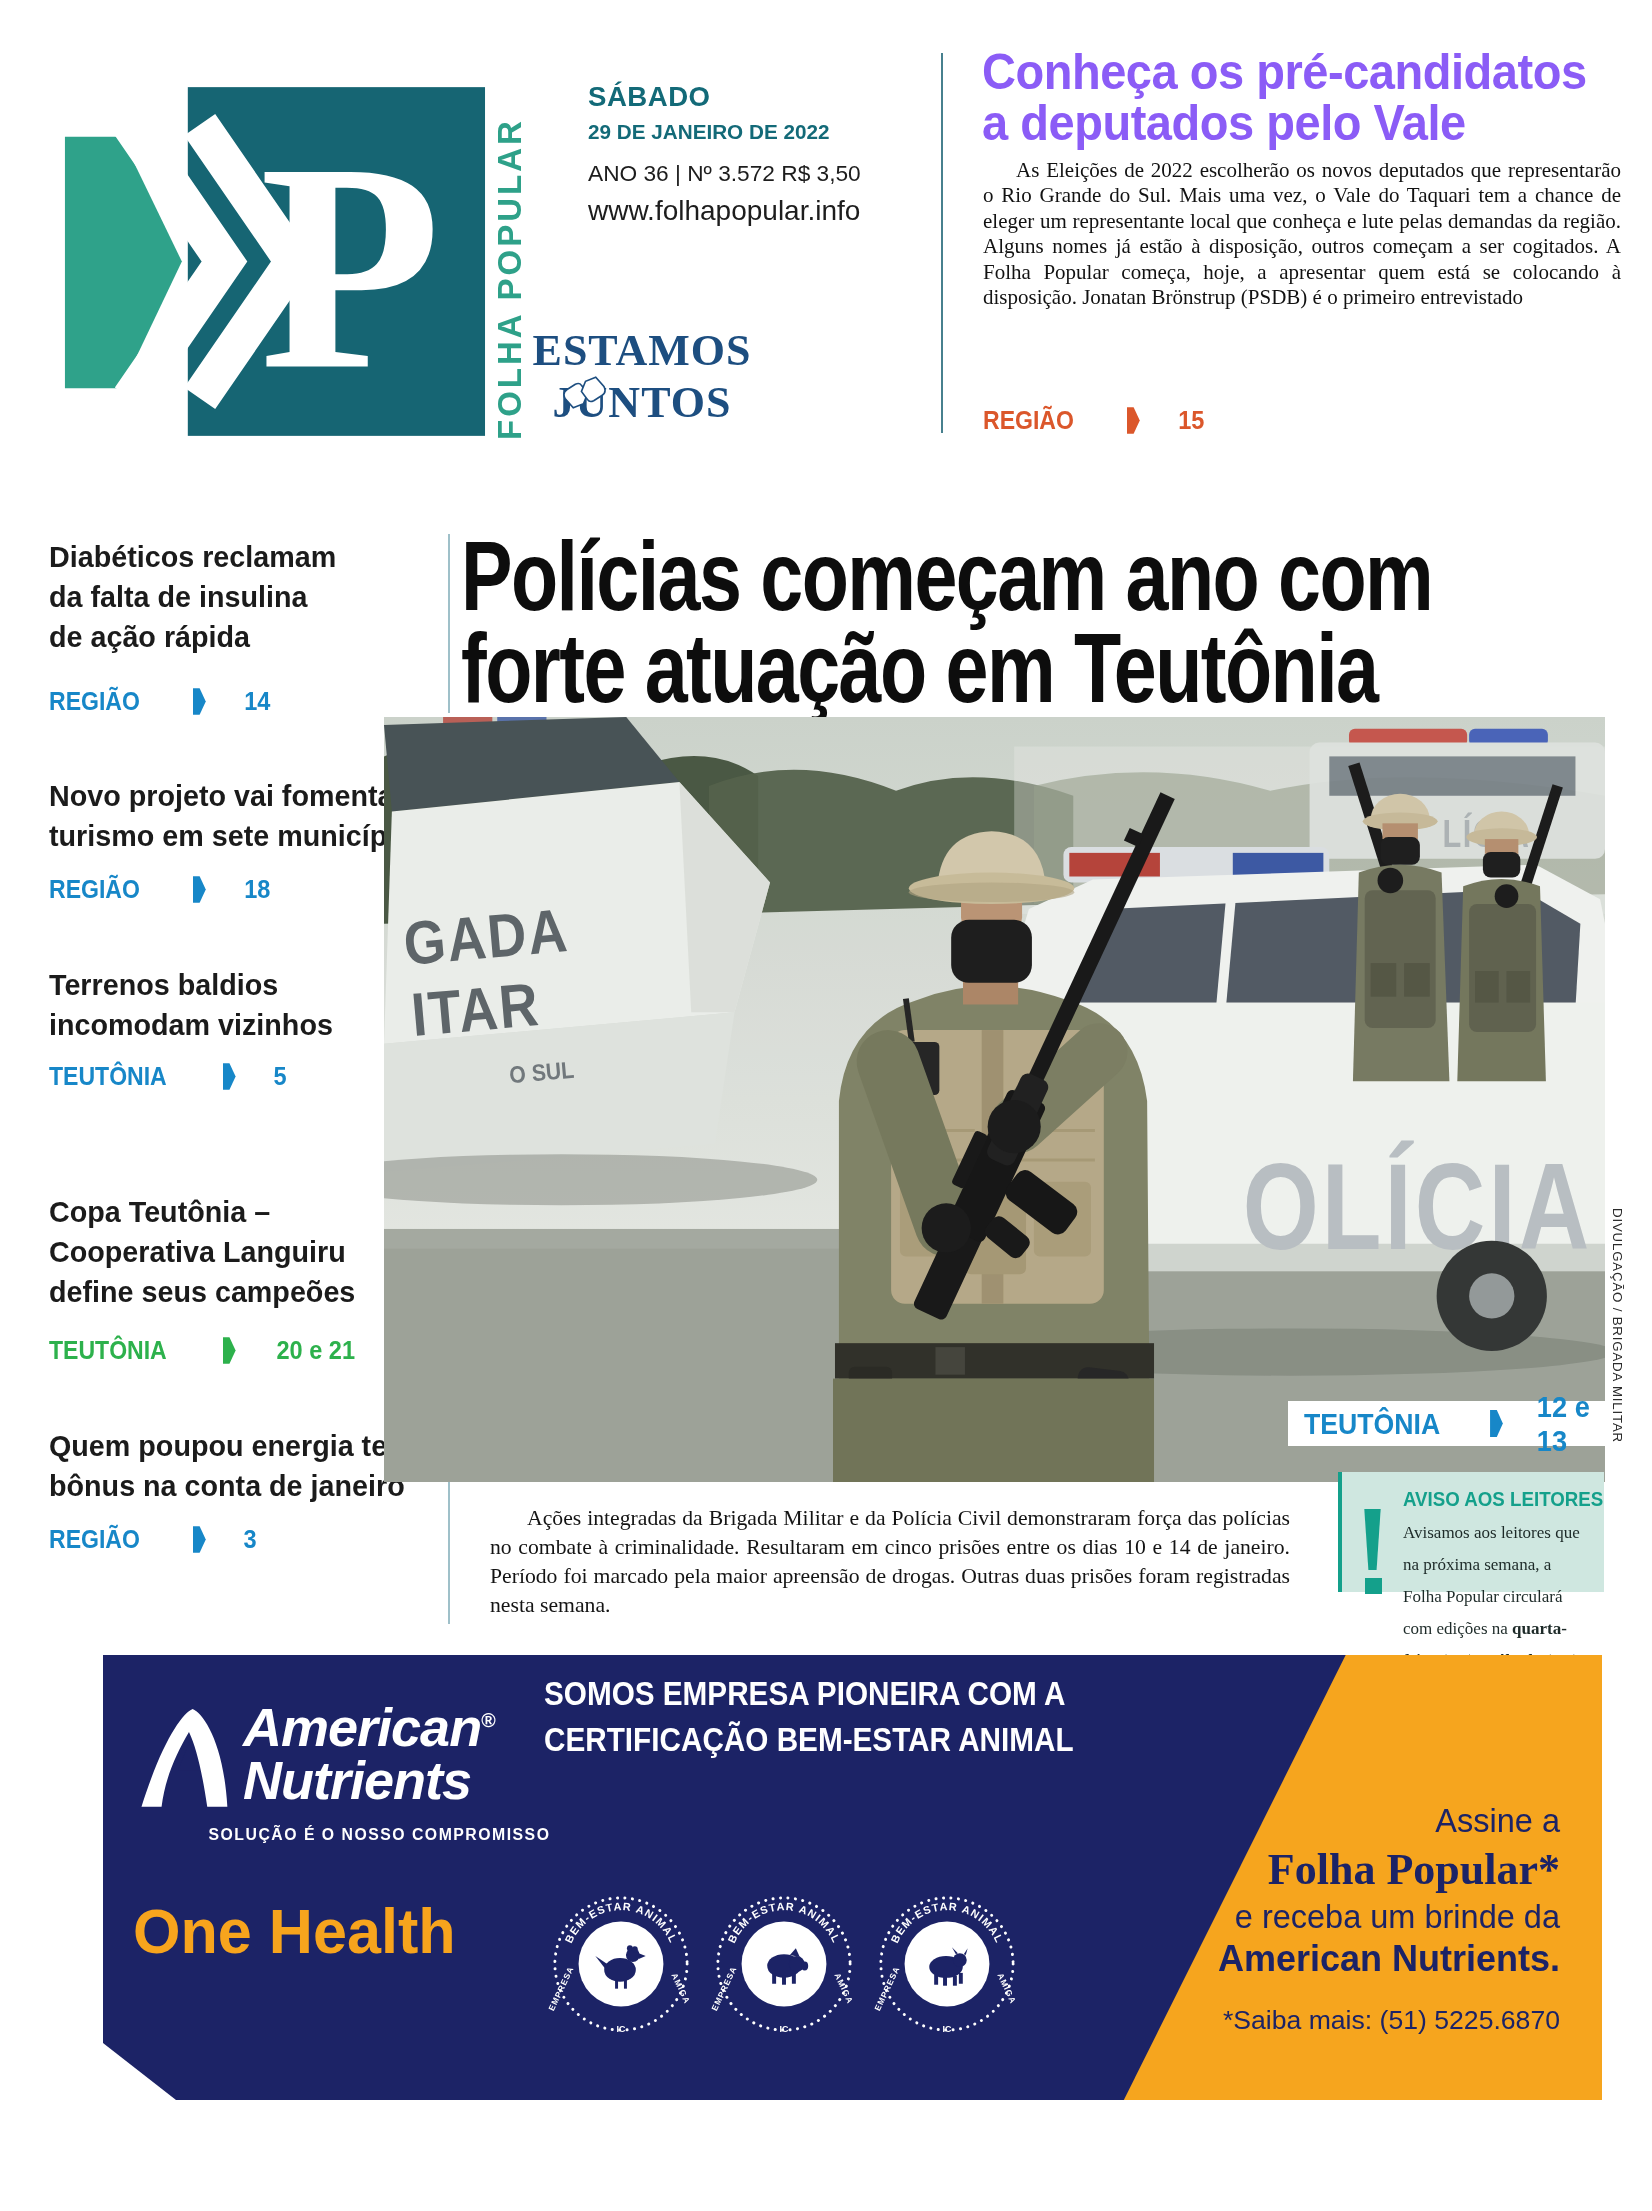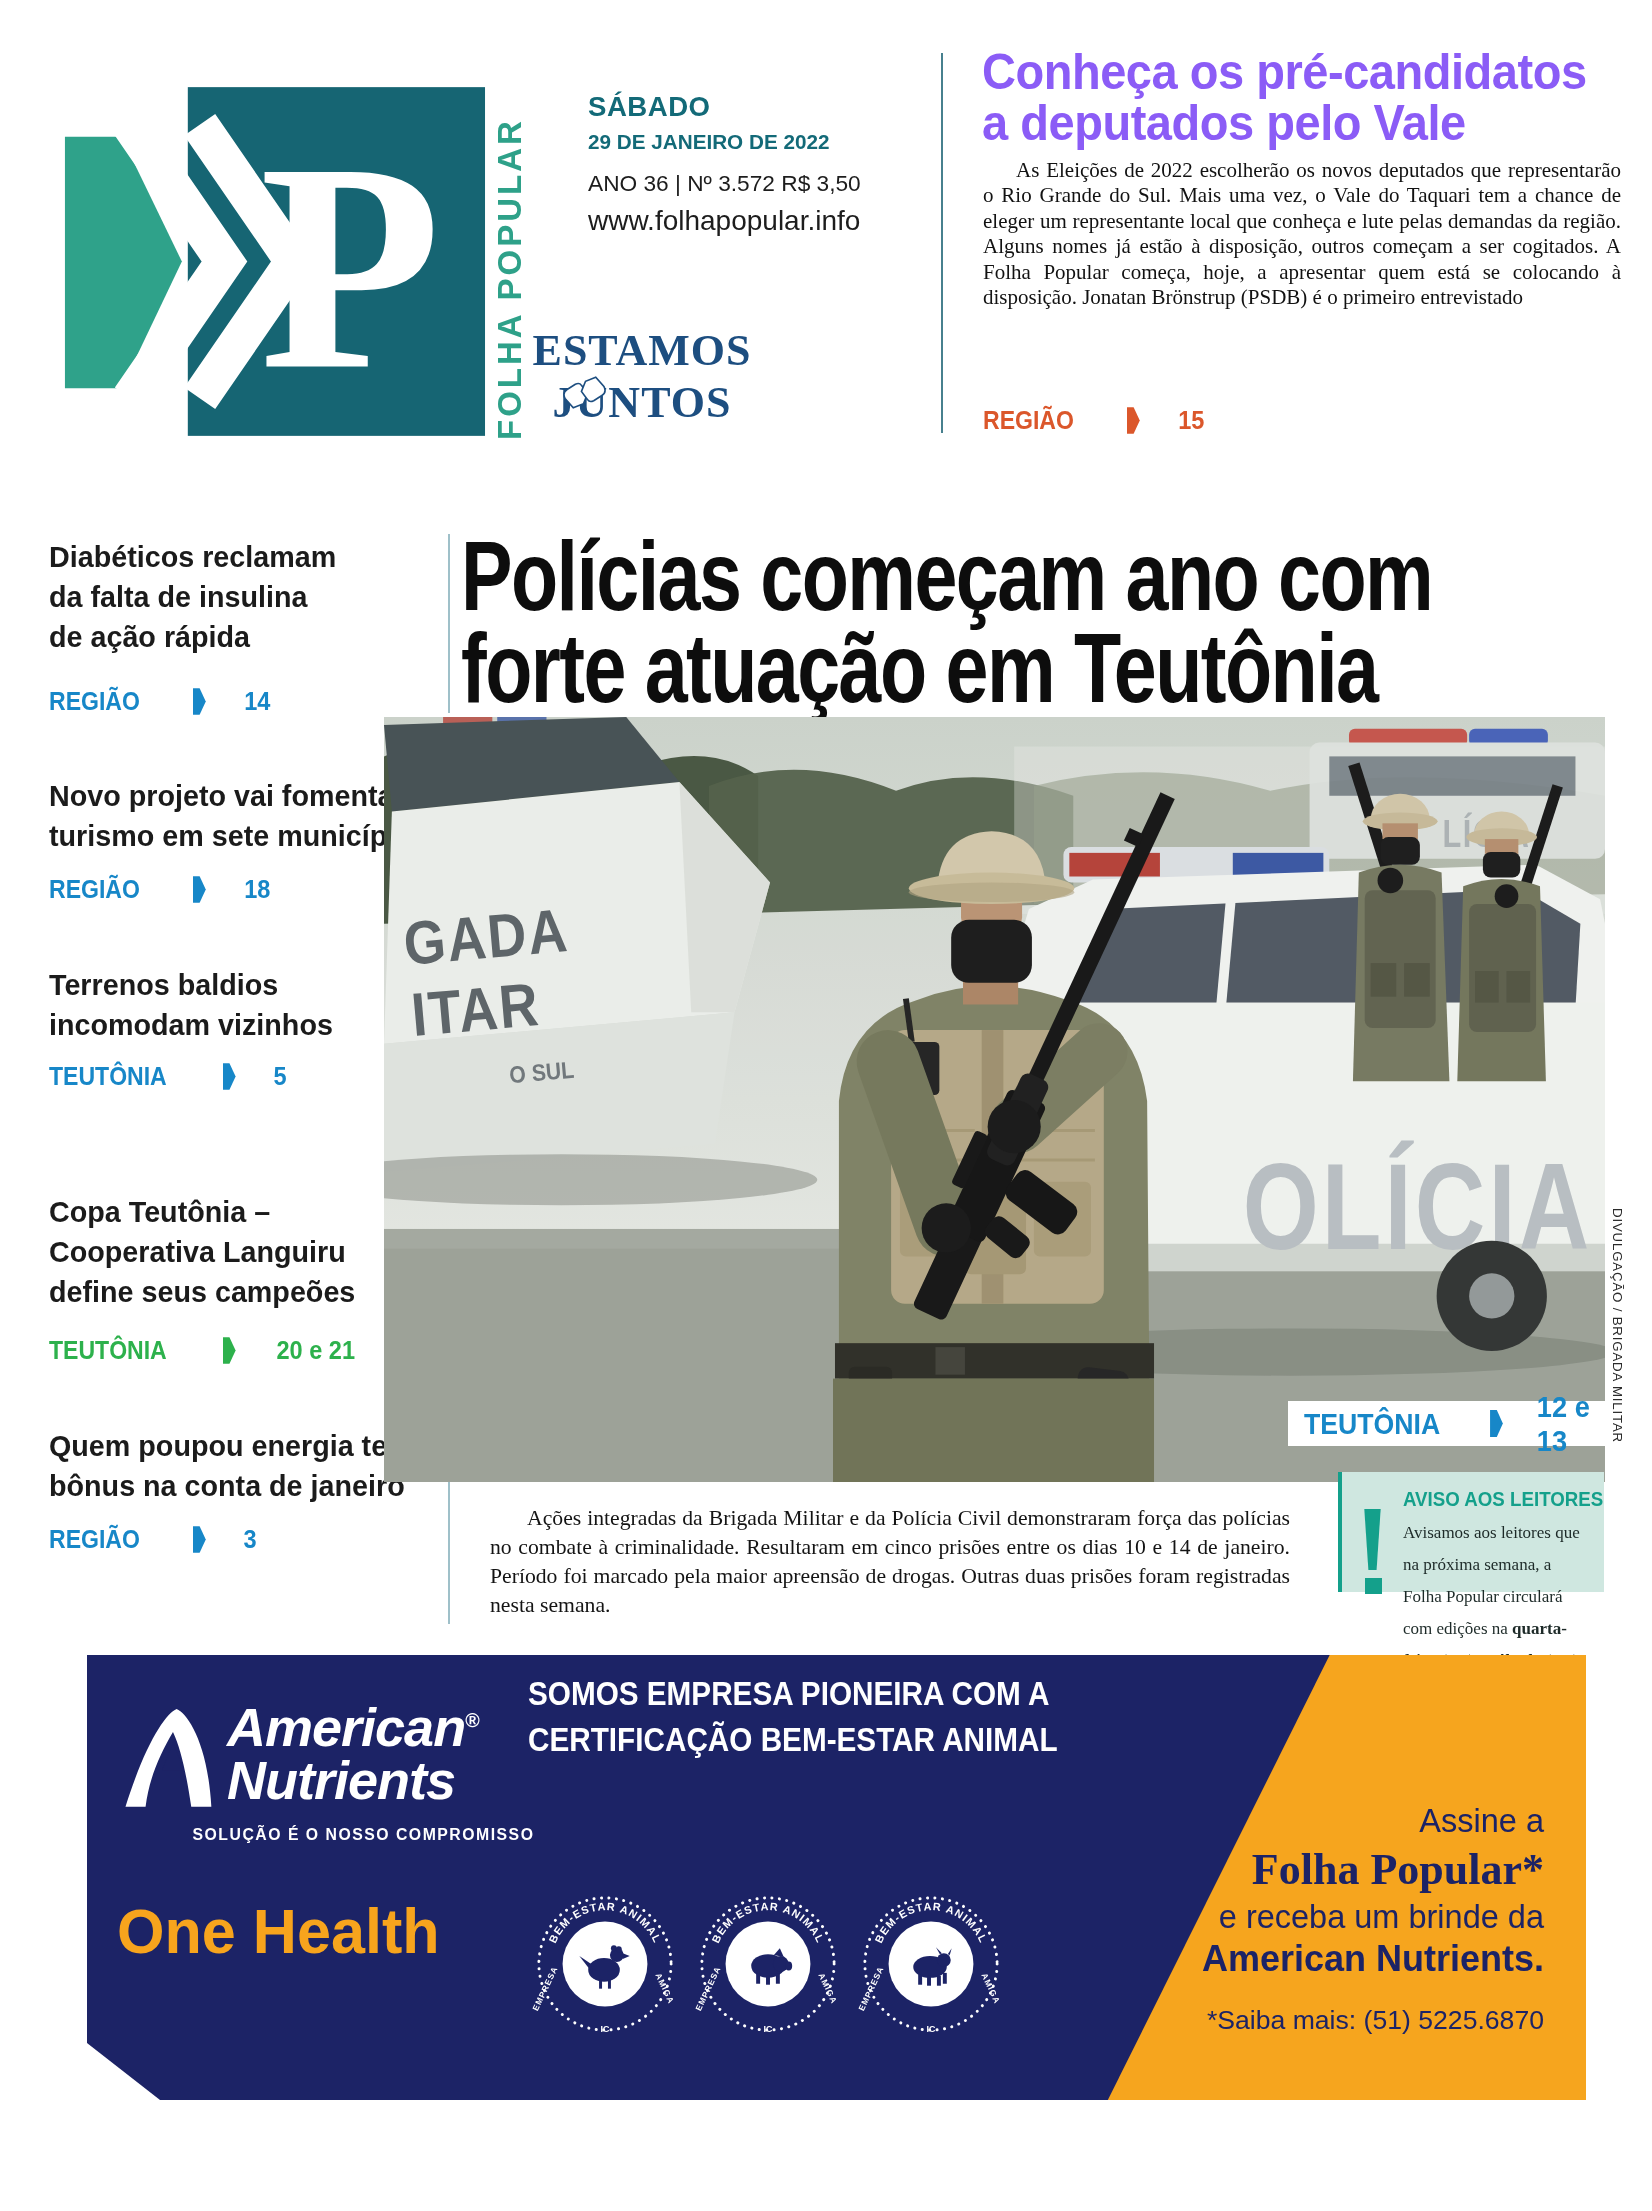--- a/index.html
+++ b/index.html
@@ -12,21 +12,21 @@
   .abs { position:absolute; }
 
   
   #logo-mark { left:61px; top:85px; }
   #logo-vertical {
     left:485px; top:85px; width:49px; height:355px;
     writing-mode:vertical-rl; transform:rotate(180deg);
     font-size:33px; font-weight:bold; color:#2EA189; letter-spacing:3px;
     line-height:49px;
   }
-  #dateblock { left:588px; top:91px; width:325px; }
+  #dateblock { left:588px; top:81px; width:325px; }
   #date-day   { font-size:27.6px; font-weight:800; color:#136A78; letter-spacing:0.5px; }
   #date-full  { font-size:20.7px; font-weight:800; color:#136A78; margin-top:6.9px; }
   #date-edition { font-size:22.7px; color:#1d1d1d; margin-top:15.8px; }
   #date-site  { font-size:28px; color:#1d1d1d; margin-top:7.9px; }
   #slogan {
     left:524px; top:325px; width:236px; text-align:center;
     font-family:"Liberation Serif", serif; font-weight:bold; color:#1D4E80;
     font-size:44px; line-height:52px; letter-spacing:1px;
   }
   #slogan .hands { position:absolute; left:37px; top:47px; }
@@ -82,21 +82,21 @@
   #notice-bar { position:absolute; left:17.7px; top:37px; width:25.6px; height:61px; background:#14A08B;
     clip-path:polygon(18% 0,82% 0,66% 100%,34% 100%); }
   #notice-dot { position:absolute; left:22.7px; top:106px; width:17.7px; height:15.8px; background:#14A08B; }
   #notice-title { position:absolute; left:61px; top:15.8px; font-size:19.7px; font-weight:800; color:#14A08B;
     transform:scaleX(.95); transform-origin:0 50%; white-space:nowrap; }
   #notice-body { position:absolute; left:61px; top:45px; width:189px;
     font-family:"Liberation Serif", serif; font-size:17px; line-height:32px; color:#1d2a28; }
   #notice-body b { font-weight:700; }
 
   
-  #ad { left:87px; top:1655px; width:1499px; height:445px; background:#1C2366; overflow:hidden; }
+  #ad { left:103px; top:1655px; width:1499px; height:445px; background:#1C2366; overflow:hidden; }
   #ad-orange { position:absolute; inset:0; background:#F6A51E;
     clip-path:polygon(82.9% 0,100% 0,100% 100%,68.1% 100%); }
   #ad-cut { position:absolute; left:0; bottom:0; width:73px; height:57px; background:#fff;
     clip-path:polygon(0 0,100% 100%,0 100%); }
   #ad-brand-mark { position:absolute; left:33px; top:47px; }
   #ad-brand-text { position:absolute; left:140px; top:39px; color:#fff;
     font-style:italic; font-weight:800; font-size:54px; line-height:53px; letter-spacing:-1px; }
   #ad-brand-text sup { font-size:19.7px; font-style:normal; }
   #ad-tagline { position:absolute; left:99px; top:171px; width:355px; text-align:center;
     color:#fff; font-size:15.8px; font-weight:800; letter-spacing:1.5px; white-space:nowrap; }

